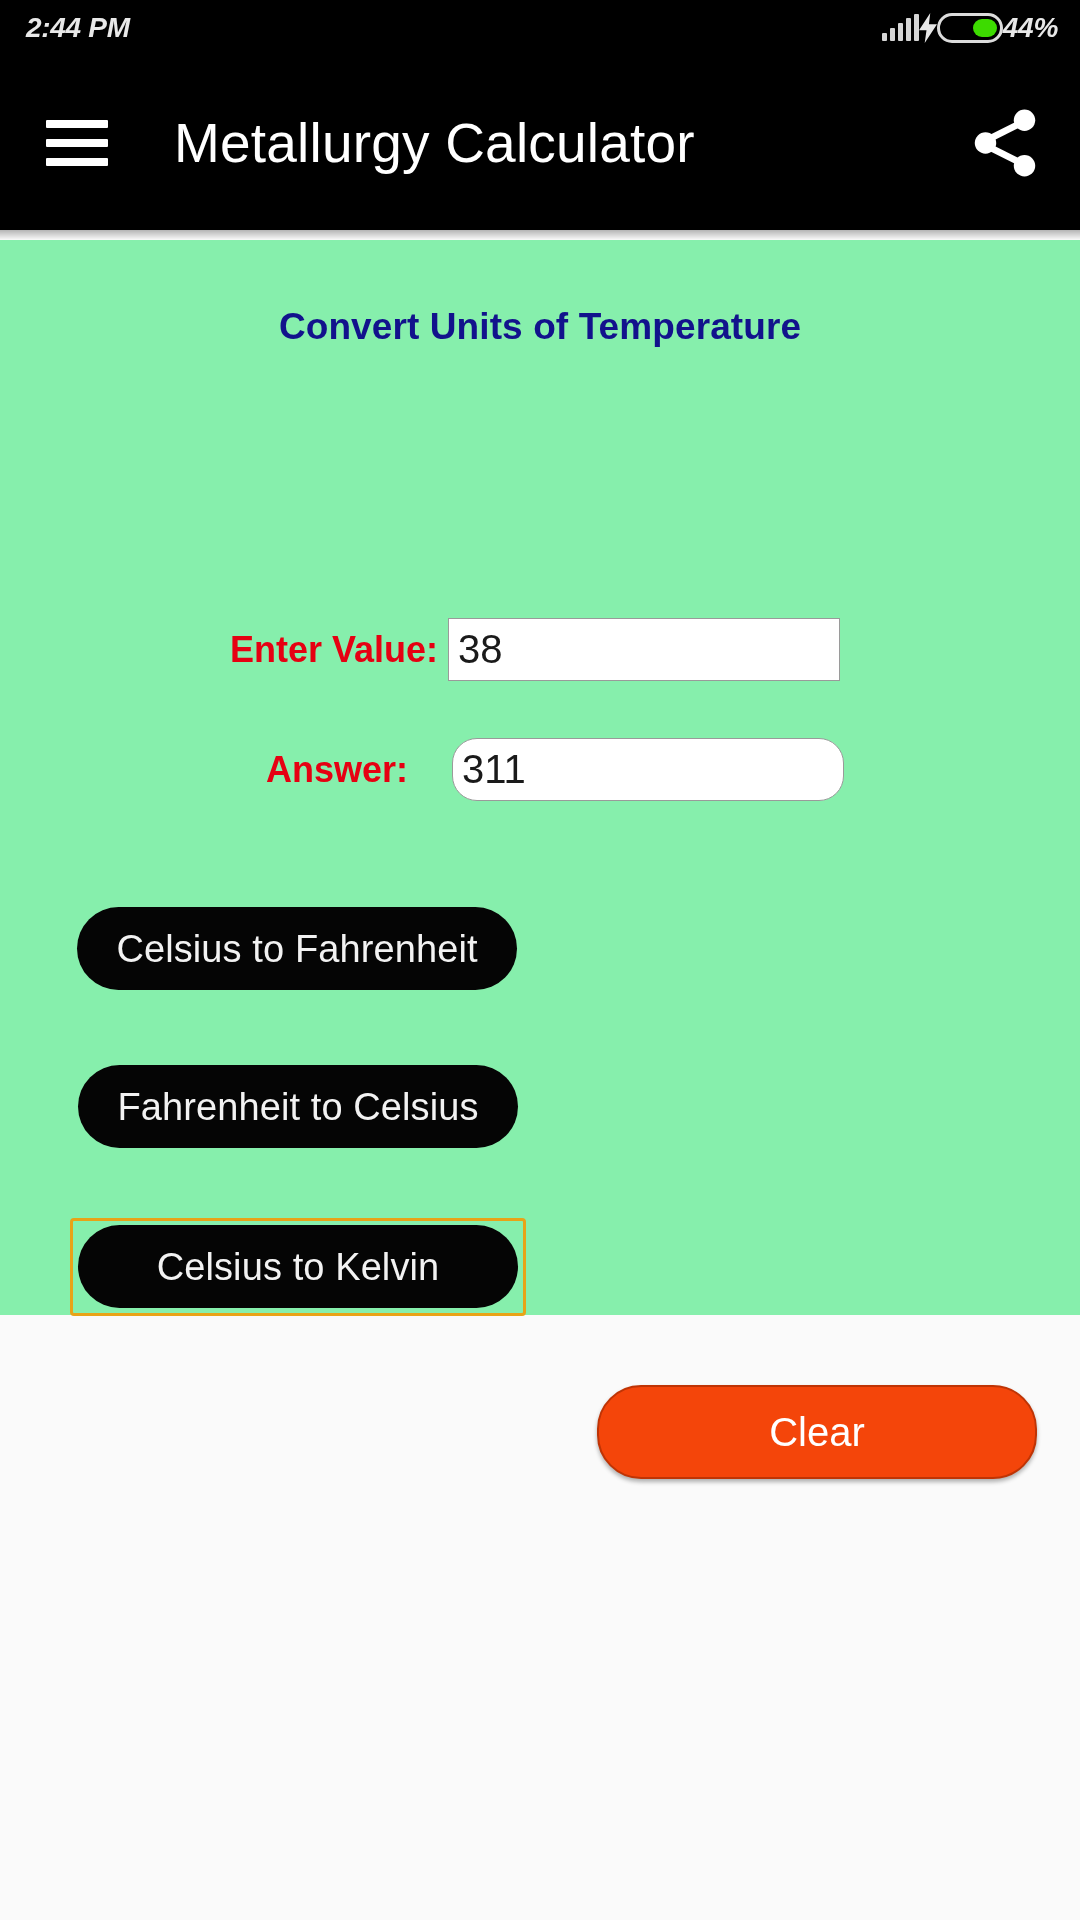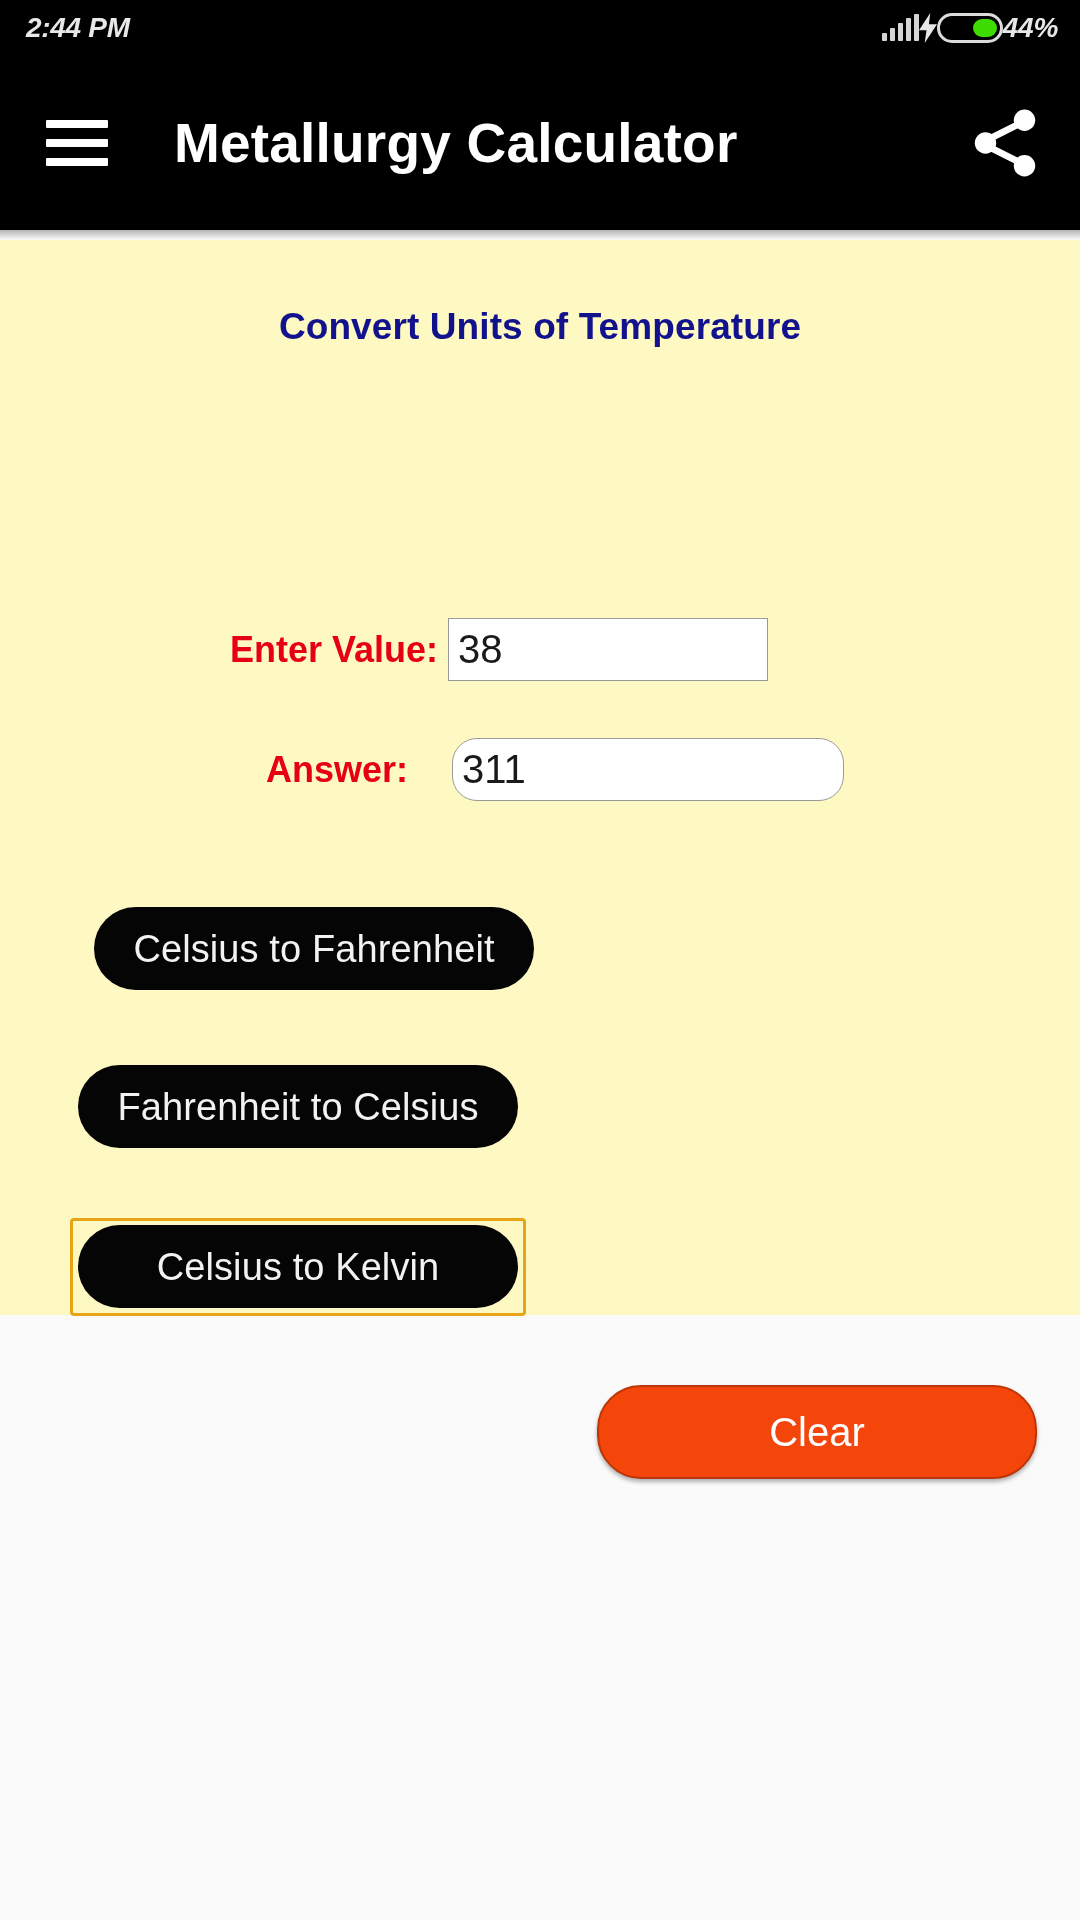--- a/index.html
+++ b/index.html
@@ -55,37 +55,37 @@
     display:flex; align-items:center;
     padding:0 32px 0 46px;
   }
   .hamburger{
     width:62px; height:46px;
     display:flex; flex-direction:column; justify-content:space-between;
     cursor:pointer;
   }
   .hamburger span{ display:block; height:8px; background:#fff; border-radius:1px; }
   .appbar-title{
-    color:#fff; font-size:55px; font-weight:bold;
+    color:#fff; font-size:55px; font-weight:normal;
     margin-left:66px; letter-spacing:0.2px; white-space:nowrap;
   }
   .share-btn{
     margin-left:auto; width:86px; height:86px;
     display:flex; align-items:center; justify-content:center; cursor:pointer;
   }
   .appbar-shadow{
     width:1080px; height:10px;
     background:linear-gradient(to bottom, rgba(0,0,0,0.28), rgba(0,0,0,0));
   }
 
   
   .content{
     position:relative;
     width:1080px; height:1075px;
-    background:#fef9c3;
+    background:#86efac;
   }
   .page-heading{
     text-align:center;
     color:#12128c;
     font-size:37px; font-weight:bold;
     padding-top:66px;
     letter-spacing:0.1px;
   }
 
   .field-row{
@@ -102,41 +102,41 @@
     font-family:"Liberation Sans", sans-serif;
     font-size:40px;
     color:#1a1a1a;
     padding:0 6px 0 9px;
     outline:none;
     line-height:1;
   }
 
   #row-enter{ left:0; top:378px; width:1080px; }
   #row-enter .field-label{ width:448px; padding-right:10px; }
-  #row-enter .text-input{ width:320px; height:63px; }
+  #row-enter .text-input{ width:392px; height:63px; }
 
   #row-answer{ left:0; top:498px; width:1080px; }
   #row-answer .field-label{ width:452px; padding-right:44px; }
   #row-answer .text-input{ width:392px; height:63px;border-radius:25px; }
 
   
   .pill{
     position:absolute;
     background:#050505;
     color:#f2f2f2;
     border:none;
     border-radius:48px;
     font-family:"Liberation Sans", sans-serif;
     font-size:38px;
     letter-spacing:0.1px;
     cursor:pointer;
     text-align:center;
     line-height:1;
   }
-  #btn-c2f{ left:94px; top:667px; width:440px; height:83px; }
+  #btn-c2f{ left:77px; top:667px; width:440px; height:83px; }
   #btn-f2c{ left:78px; top:825px; width:440px; height:83px; }
   #btn-c2k{ left:78px; top:985px; width:440px; height:83px; }
 
   .focus-ring{
     position:absolute;
     left:70px; top:978px;
     width:456px; height:98px;
     border:3px solid #e8a317;
     border-radius:4px;
     pointer-events:none;

